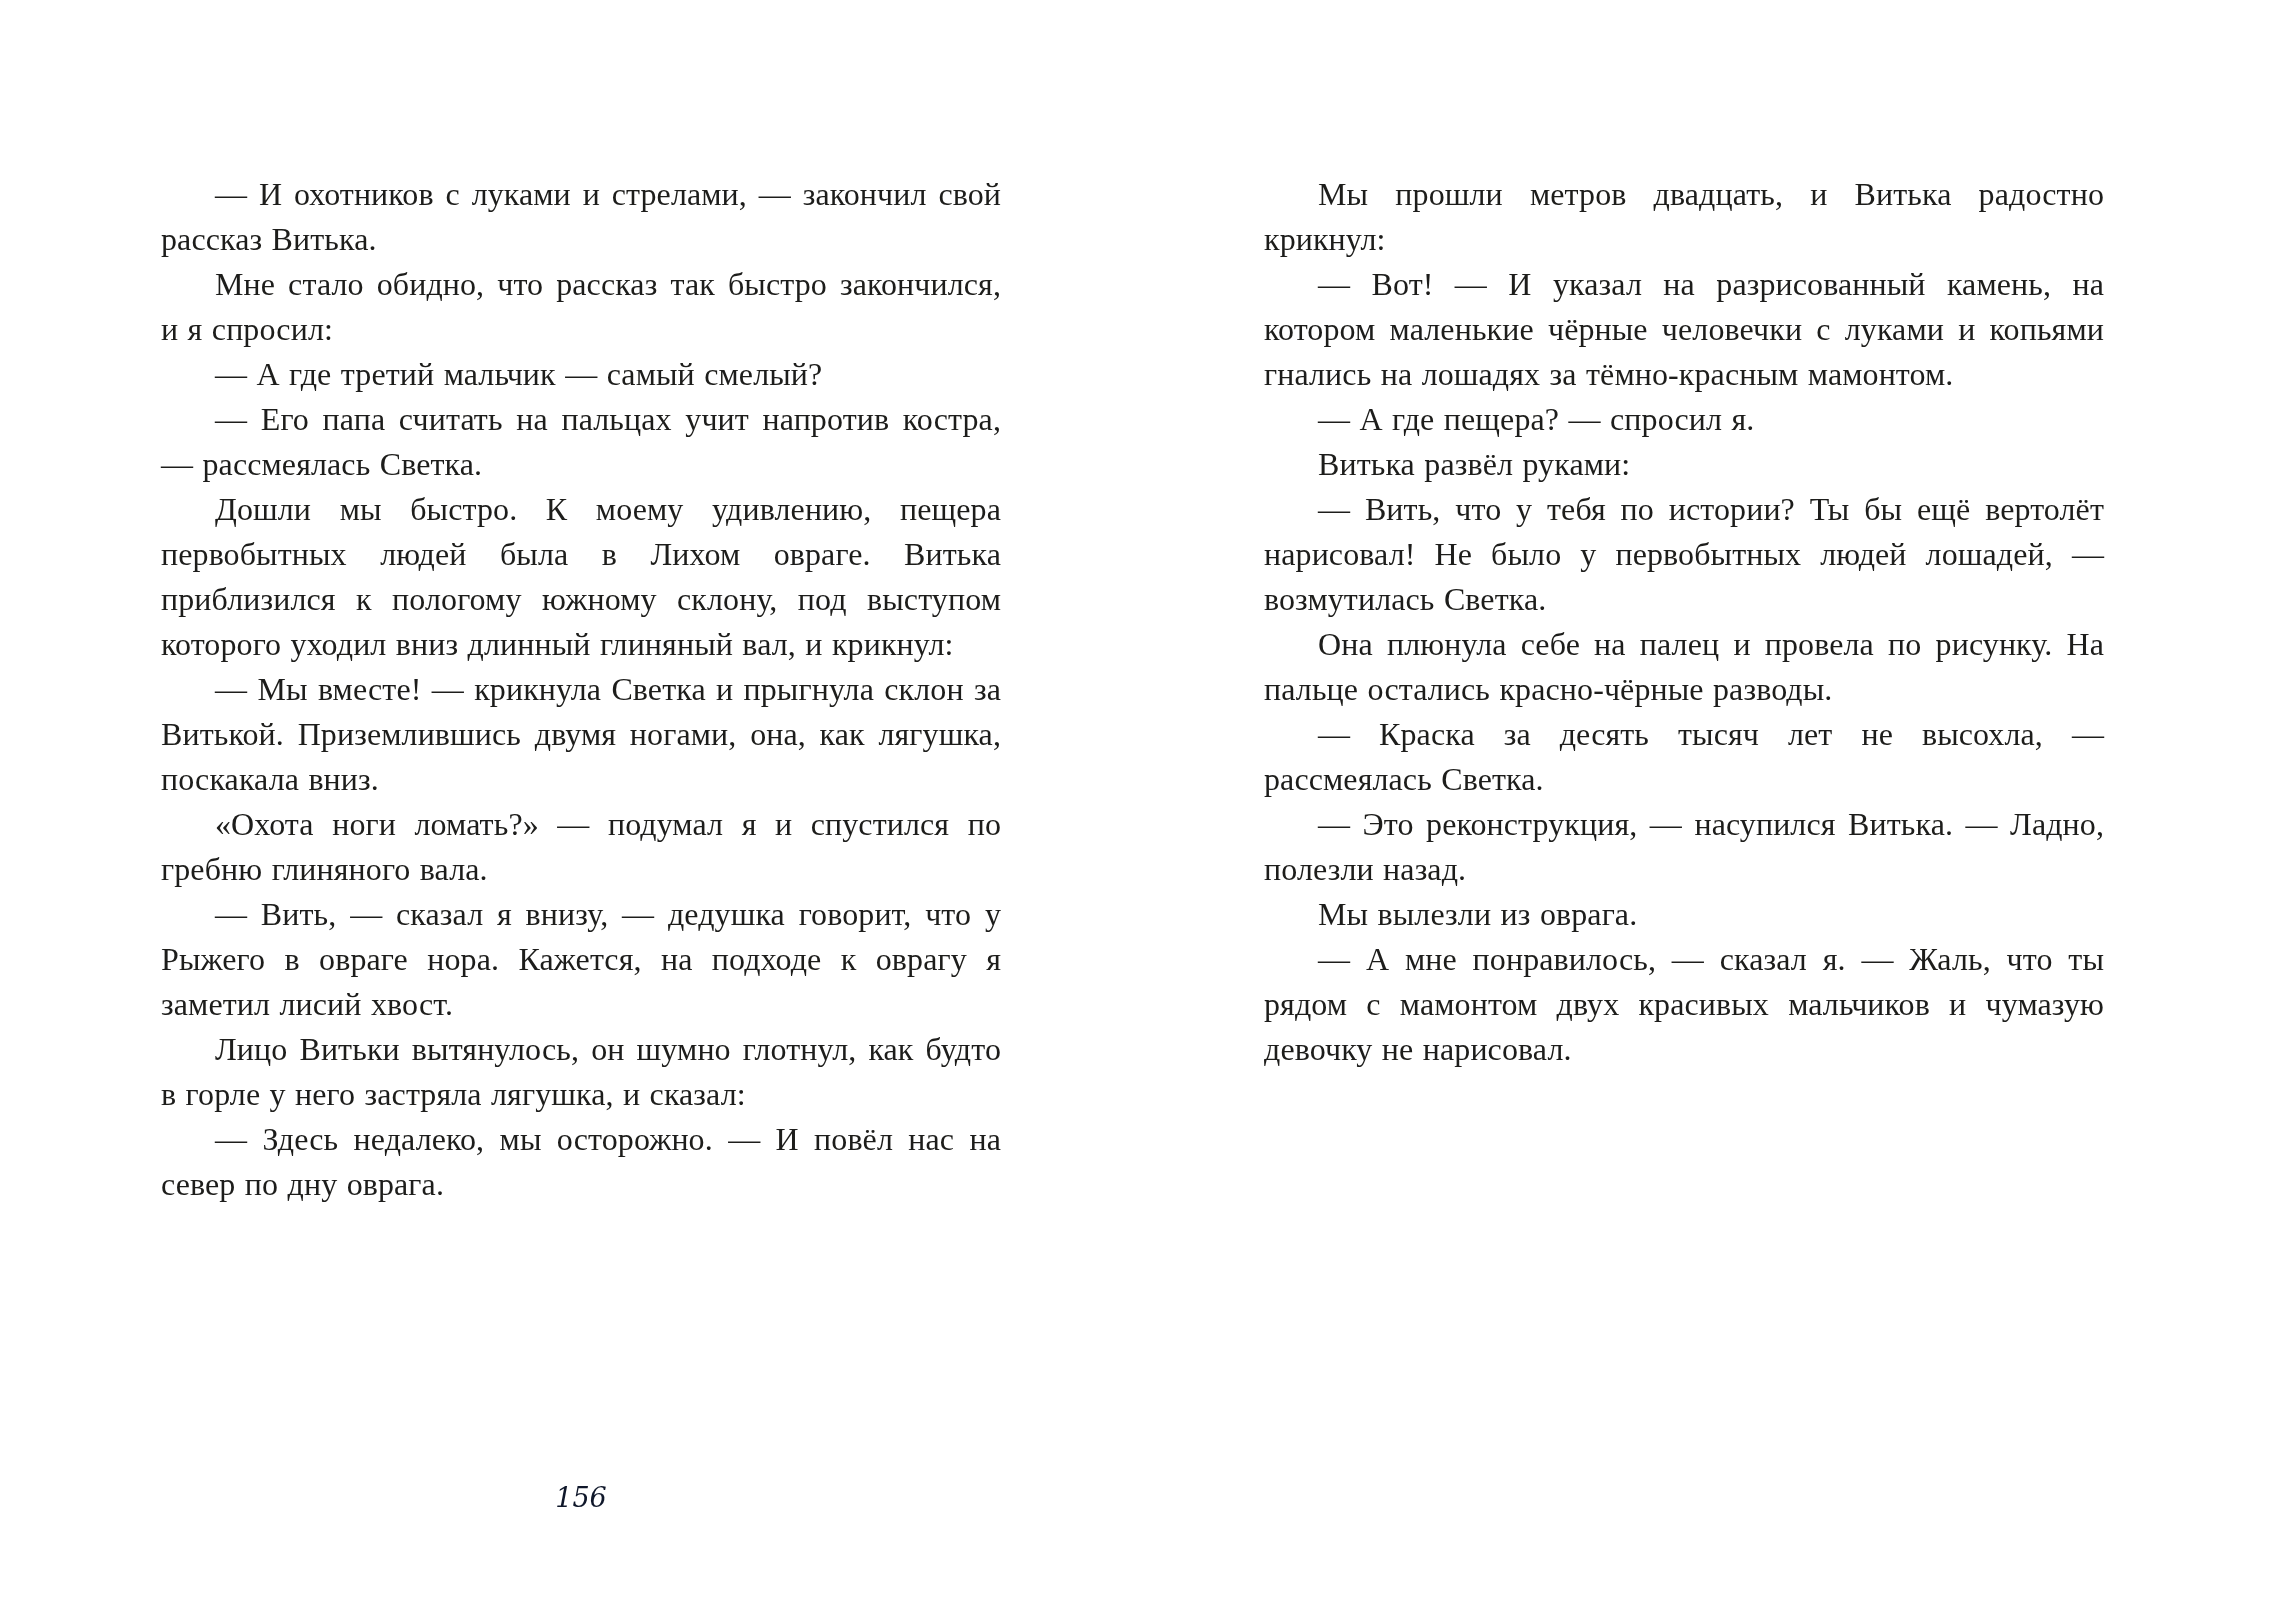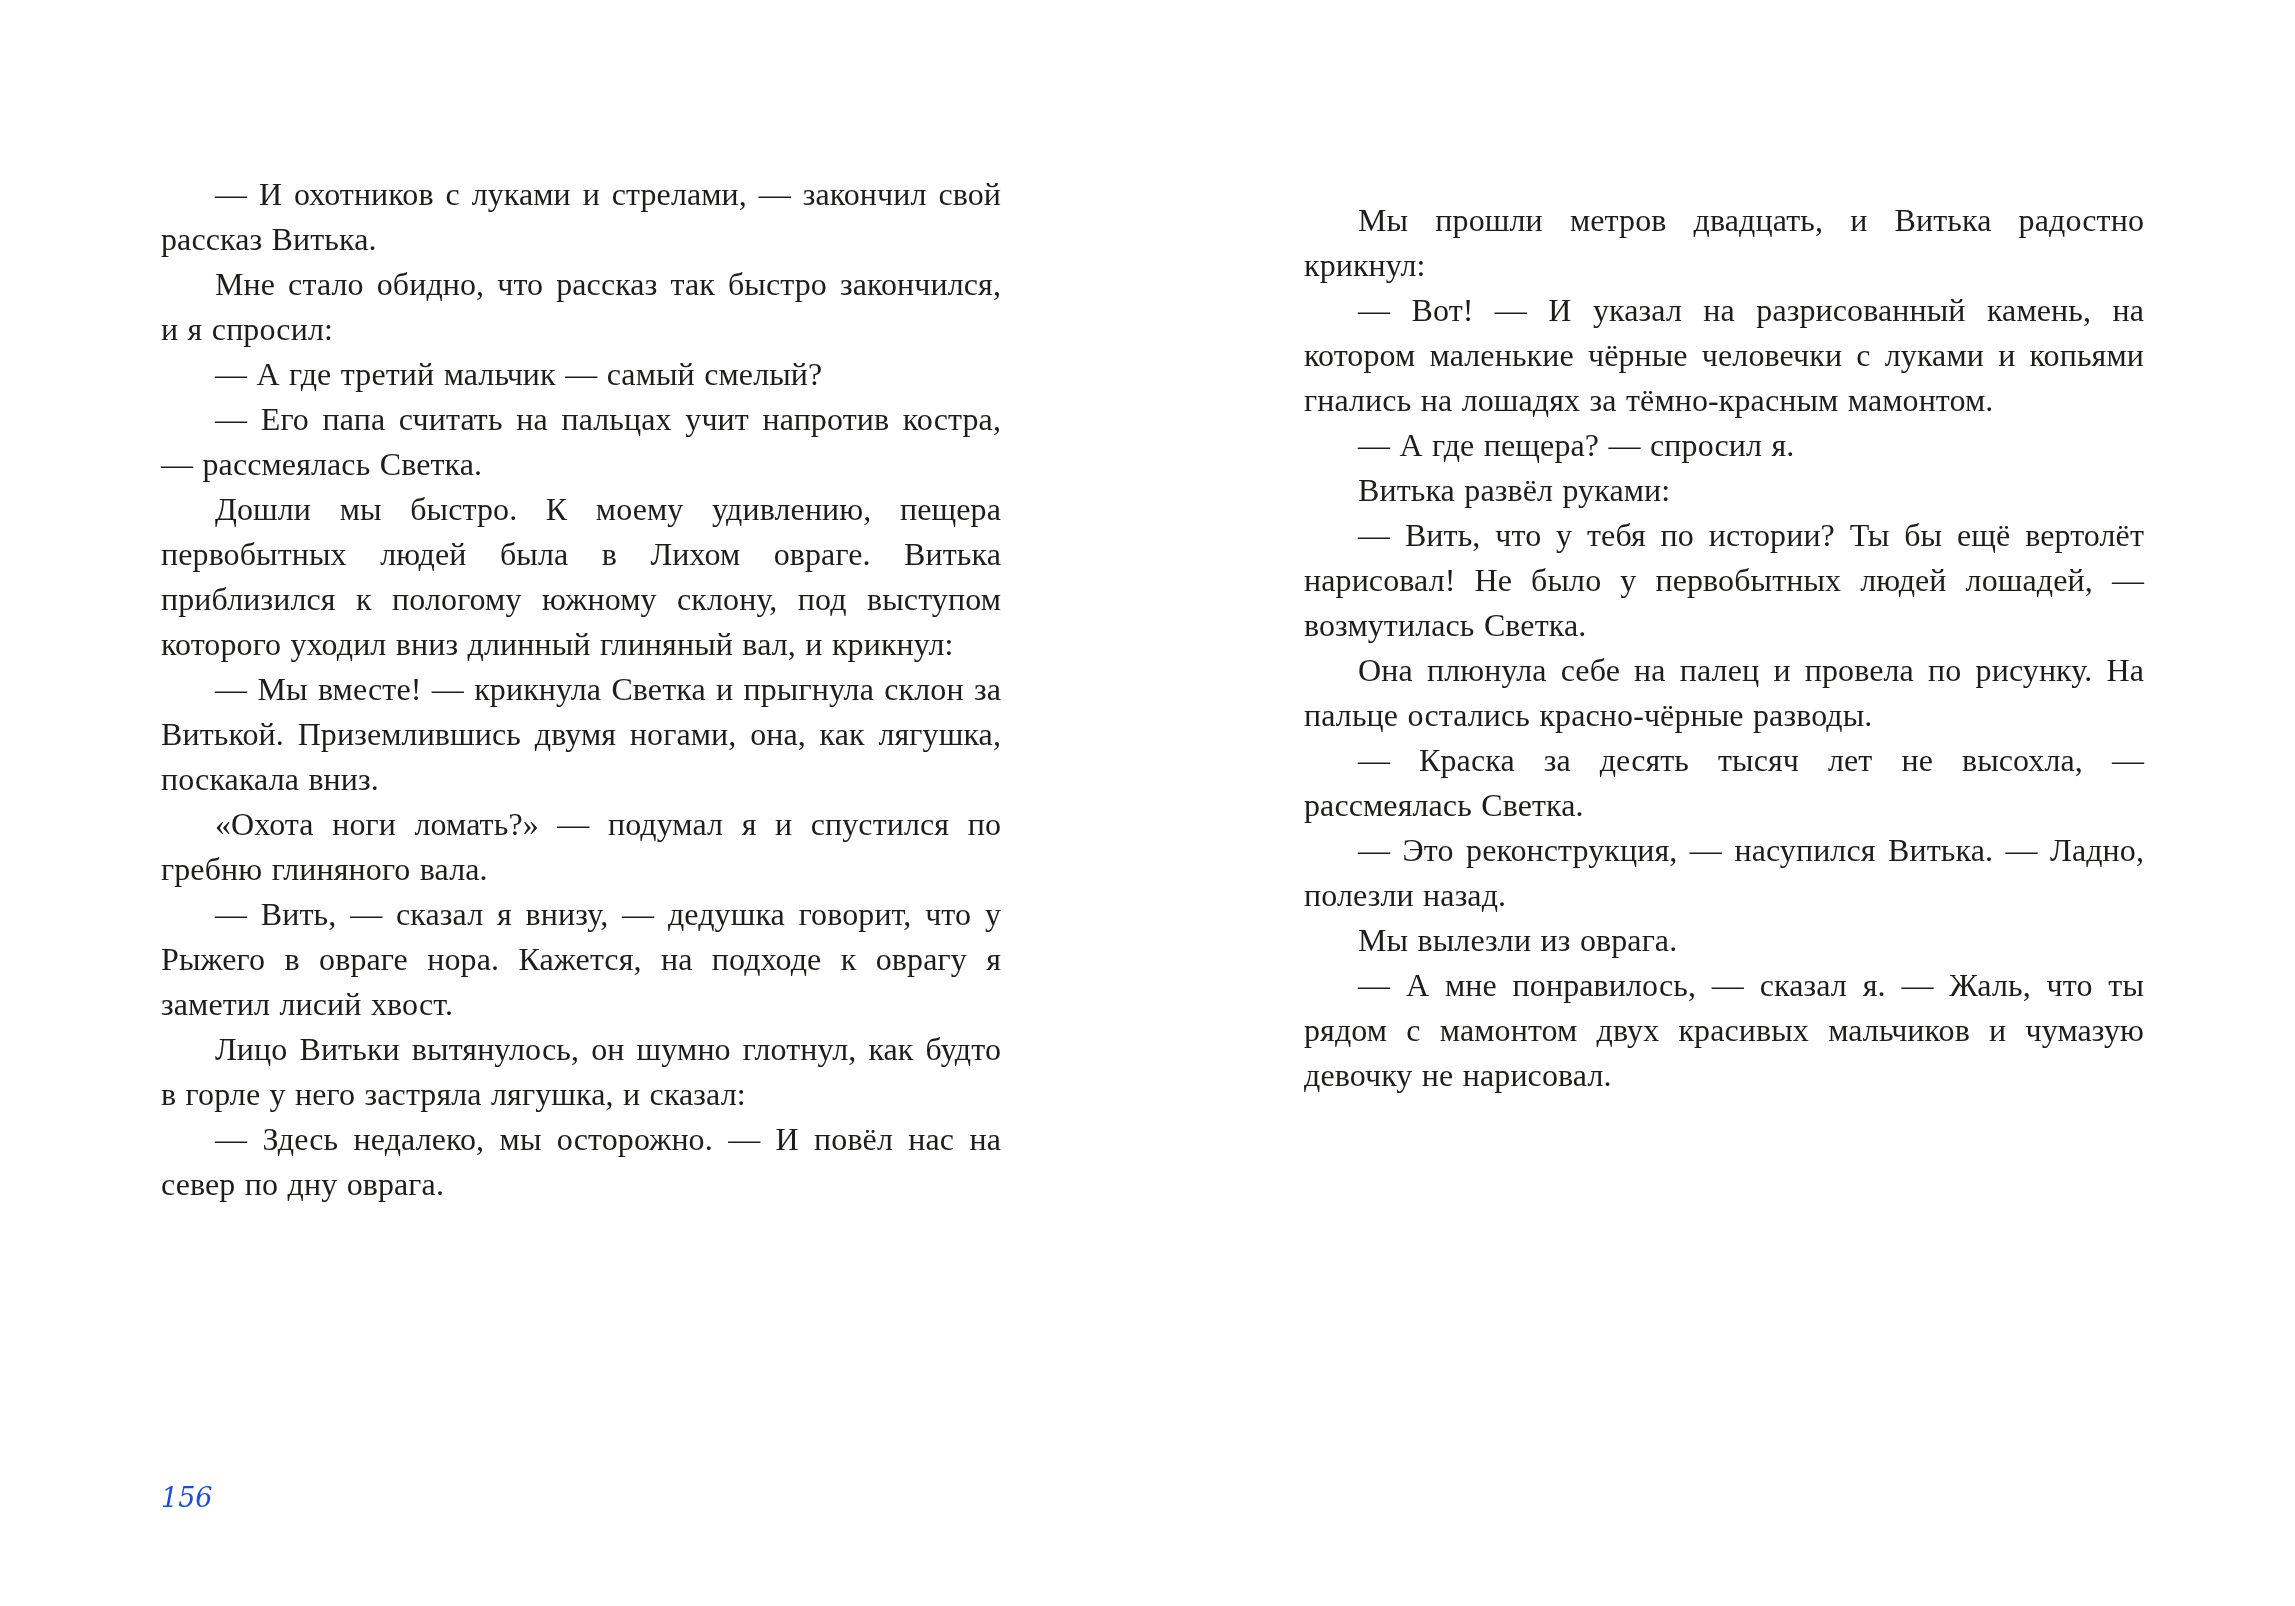--- a/index.html
+++ b/index.html
@@ -19,43 +19,43 @@
     width: 1926px;
     height: 1607px;
     background: #ffffff;
   }
   .page {
     position: absolute;
     top: 172px;
     width: 840px;
   }
   .page-left  { left: 161px; }
-  .page-right { left: 1304px; margin-top: 26px; }
+  .page-right { left: 1264px; }
   .text-column .para {
     margin: 0;
     padding: 0;
     font-size: 32px;
     line-height: 45px;
     text-align: justify;
     text-indent: 54px;
     word-spacing: 1.3px;
     letter-spacing: 0.1px;
     hyphens: auto;
     -webkit-hyphens: auto;
   }
   .folio {
     position: absolute;
     left: 161px;
     width: 840px;
     top: 1482px;
-    text-align: left;
+    text-align: center;
     font-size: 27px;
     font-style: italic;
     font-family: "DejaVu Serif", serif;
-    color: #1d4ed8;
+    color: #0f172a;
   }
 </style>
 </head>
 <body style="background: rgb(255, 255, 255); color: rgb(29, 29, 27);">
 
 <div class="spread">
 
   <section class="page page-left">
     <div class="text-column">
         <p class="para">— И охотников с луками и стрелами, — закончил свой рассказ Витька.</p>

